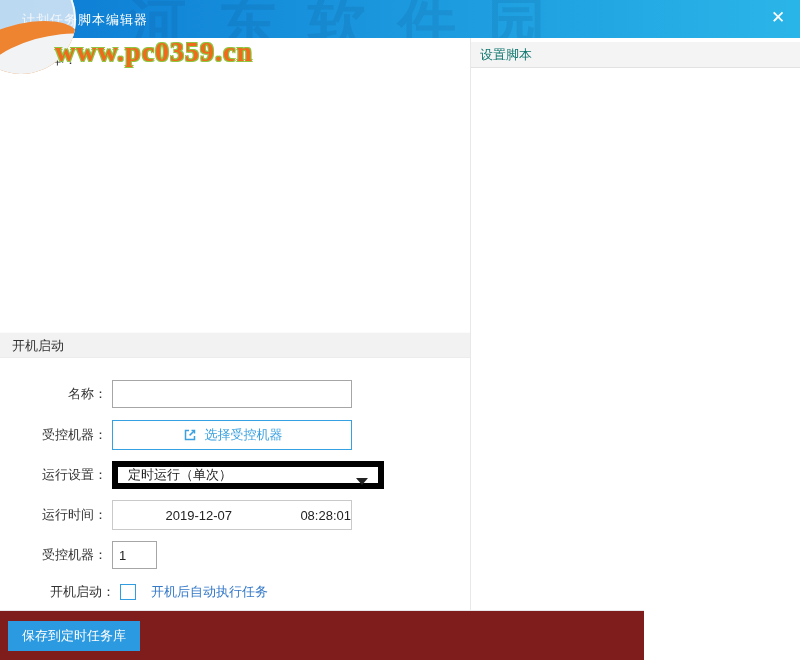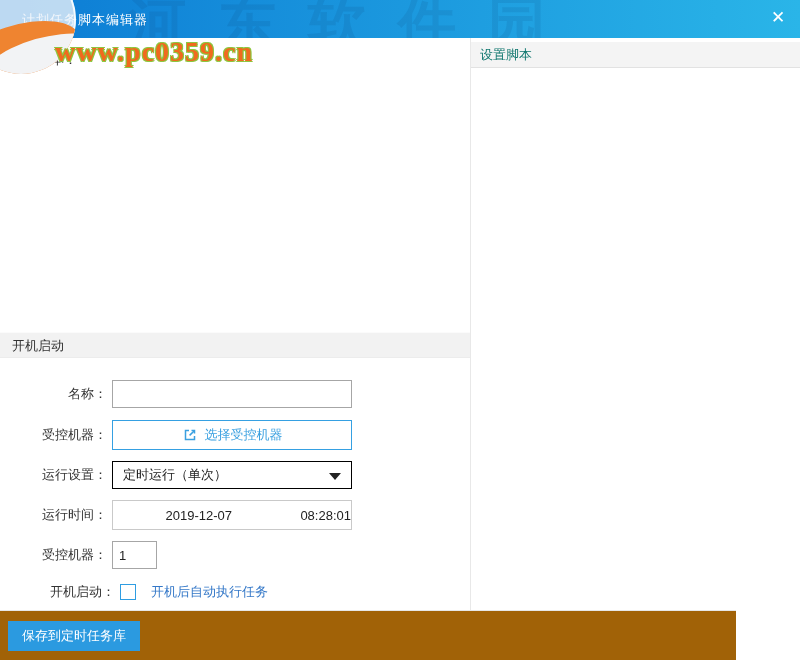--- a/index.html
+++ b/index.html
@@ -87,21 +87,21 @@
   .loop-input { width:45px; }
 
   .machine-btn {
     width:240px; height:30px; border:1px solid #35a0e2; background:#ffffff;
     color:#3aa0e0; font-size:13px; display:flex; align-items:center; justify-content:center;
     gap:7px; cursor:pointer;
   }
   .machine-btn svg { display:block; }
 
   .dropdown {
-    width:240px; height:28px; border:1px solid #000000; background:#fff;
+    width:272px; height:28px; border:6px solid #000000; background:#fff;
     display:flex; align-items:center; padding:0 10px; color:#222; cursor:pointer;
     position:relative;
   }
   .dropdown-arrow {
     position:absolute; right:10px; top:11px; width:0; height:0;
     border-left:6px solid transparent; border-right:6px solid transparent;
     border-top:7px solid #222;
   }
   .time-box {
     width:240px; height:30px; border:1px solid #c9c9c9; background:#fff;
@@ -110,22 +110,22 @@
   .time-box span { flex:1; text-align:right; }
 
   .checkbox {
     width:16px; height:16px; border:1px solid #2f9de2; background:#fff; flex:none;
     margin-left:5px; cursor:pointer;
   }
   .boot-text { margin-left:15px; color:#3478c8; }
 
   
   .footer {
-    position:absolute; left:0; top:610px; width:736px; height:50px;
-    background:#a16207; border-top:1px solid #e7e7e7;
+    position:absolute; left:0; top:610px; width:644px; height:50px;
+    background:#7f1d1d; border-top:1px solid #e7e7e7;
   }
   .save-btn {
     position:absolute; left:8px; top:10px; width:132px; height:30px;
     background:#2b9ae0; color:#ffffff; border:none; font-family:inherit; font-size:13px;
     cursor:pointer;
   }
 </style>
 </head>
 <body>
 

